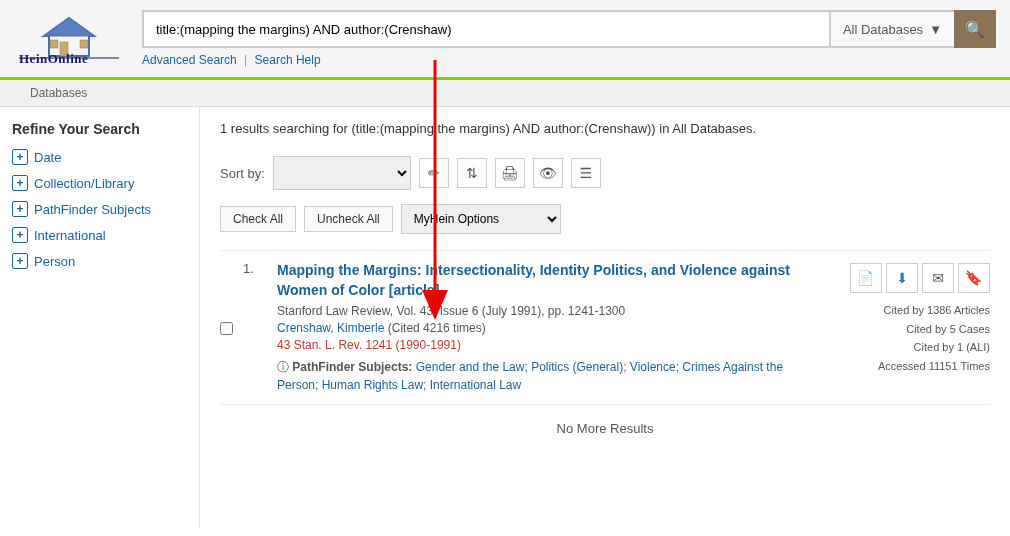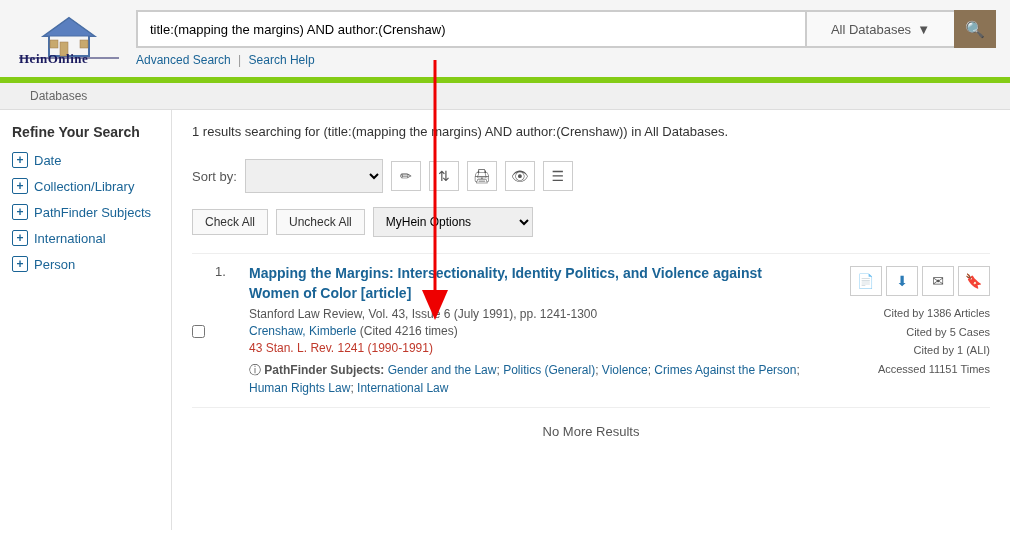--- a/index.html
+++ b/index.html
@@ -1,25 +1,25 @@
 <!DOCTYPE html>
 <html><head>
   <meta charset="utf-8">
   <style>
     * { box-sizing: border-box; margin: 0; padding: 0; }
     body { font-family: Arial, sans-serif; font-size: 13px; background: #fff; color: #333; }
 
     
     .header {
       background: #f5f5f5;
-      border-bottom: 6px solid #84cc16;
+      border-bottom: 3px solid #84cc16;
       padding: 10px 14px;
       display: flex;
       align-items: center;
-      gap: 12px;
+      gap: 18px;
     }
     .logo-area {
       display: flex;
       align-items: center;
       flex-shrink: 0;
     }
     .logo-svg { width: 110px; height: 50px; }
     .search-bar-wrapper {
       display: flex;
       flex-direction: column;
@@ -35,21 +35,21 @@
       border-right: none;
       padding: 8px 12px;
       font-size: 13px;
       flex: 1;
       outline: none;
       height: 38px;
     }
     .db-selector {
       border: 2px solid #ccc;
       border-right: none;
-      padding: 0 24px;
+      padding: 0 12px;
       height: 38px;
       background: #f9f9f9;
       font-size: 13px;
       cursor: pointer;
       white-space: nowrap;
       display: flex;
       align-items: center;
       gap: 6px;
       color: #555;
     }
@@ -85,21 +85,21 @@
     }
 
     
     .main-layout {
       display: flex;
       min-height: 420px;
     }
 
     
     .sidebar {
-      width: 172px;
+      width: 200px;
       flex-shrink: 0;
       padding: 14px 12px;
       border-right: 1px solid #e0e0e0;
       background: #fff;
     }
     .sidebar-title {
       font-size: 14px;
       font-weight: bold;
       color: #333;
       margin-bottom: 12px;

